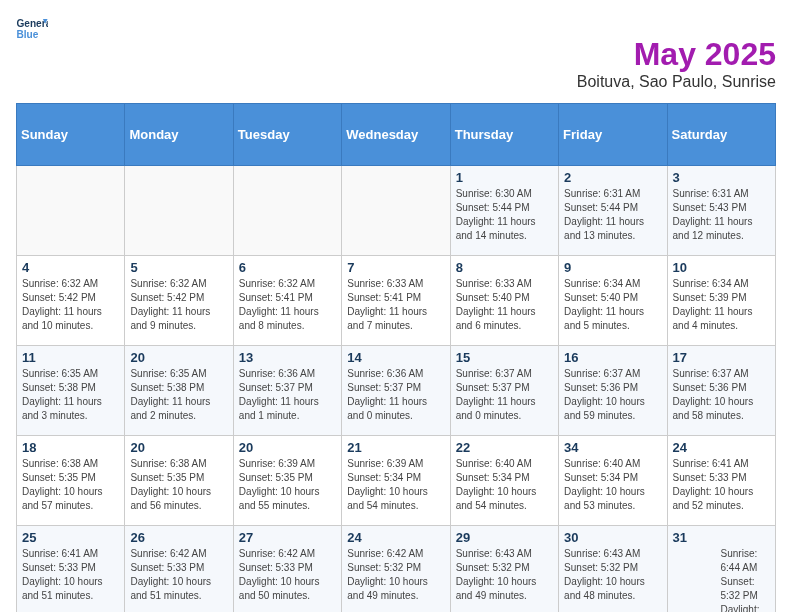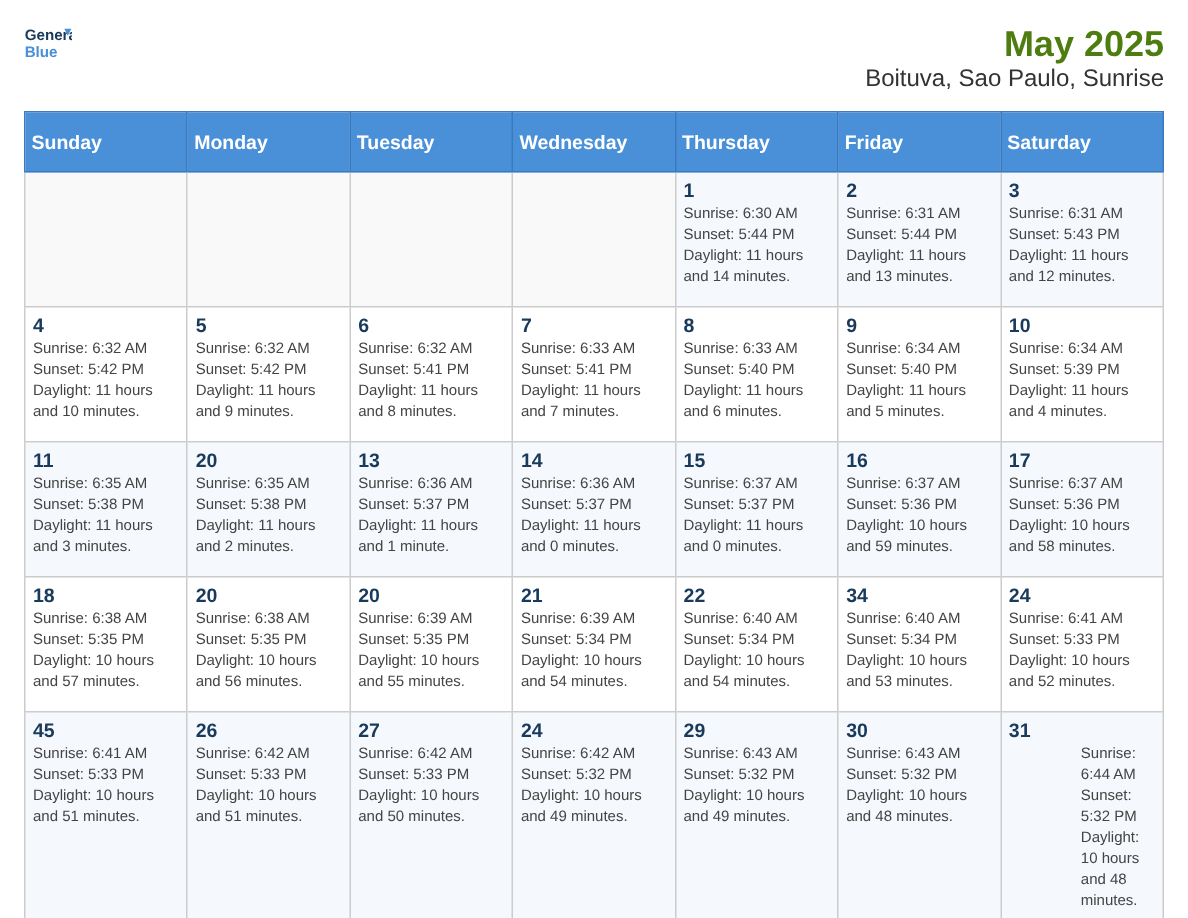--- a/index.html
+++ b/index.html
@@ -22,39 +22,40 @@
       gap: 4px;
     }
     .logo-icon {
       width: 32px;
       height: 28px;
     }
     .title-area {
       text-align: right;
     }
     .cal-title {
-      font-size: 24px;
+      font-size: 32px;
       font-weight: bold;
-      color: #4d7c0f;
+      color: #a21caf;
+      margin-top: 20px;
     }
     .cal-subtitle {
       font-size: 16px;
       color: #333;
     }
     table {
       width: 100%;
       border-collapse: collapse;
       table-layout: fixed;
     }
     thead tr th {
       background: #4a90d9;
       color: #fff;
       font-size: 13px;
       font-weight: bold;
-      padding: 12px 4px;
+      padding: 23px 4px;
       text-align: left;
       border: 1px solid #3a7abf;
     }
     tbody tr td {
       vertical-align: top;
       border: 1px solid #ccc;
       padding: 4px 5px;
       font-size: 10.5px;
       color: #333;
       height: 90px;
@@ -263,21 +264,21 @@
         </td>
         <td>
           <span class="day-num">24</span>
           <div class="day-info" style="white-space: pre-line;">Sunrise: 6:41 AM
 Sunset: 5:33 PM
 Daylight: 10 hours and 52 minutes.</div>
         </td>
       </tr>
       <tr>
         <td>
-          <span class="day-num">45</span>
+          <span class="day-num">25</span>
           <div class="day-info" style="white-space: pre-line;">Sunrise: 6:41 AM
 Sunset: 5:33 PM
 Daylight: 10 hours and 51 minutes.</div>
         </td>
         <td>
           <span class="day-num">26</span>
           <div class="day-info" style="white-space: pre-line;">Sunrise: 6:42 AM
 Sunset: 5:33 PM
 Daylight: 10 hours and 51 minutes.</div>
         </td>

